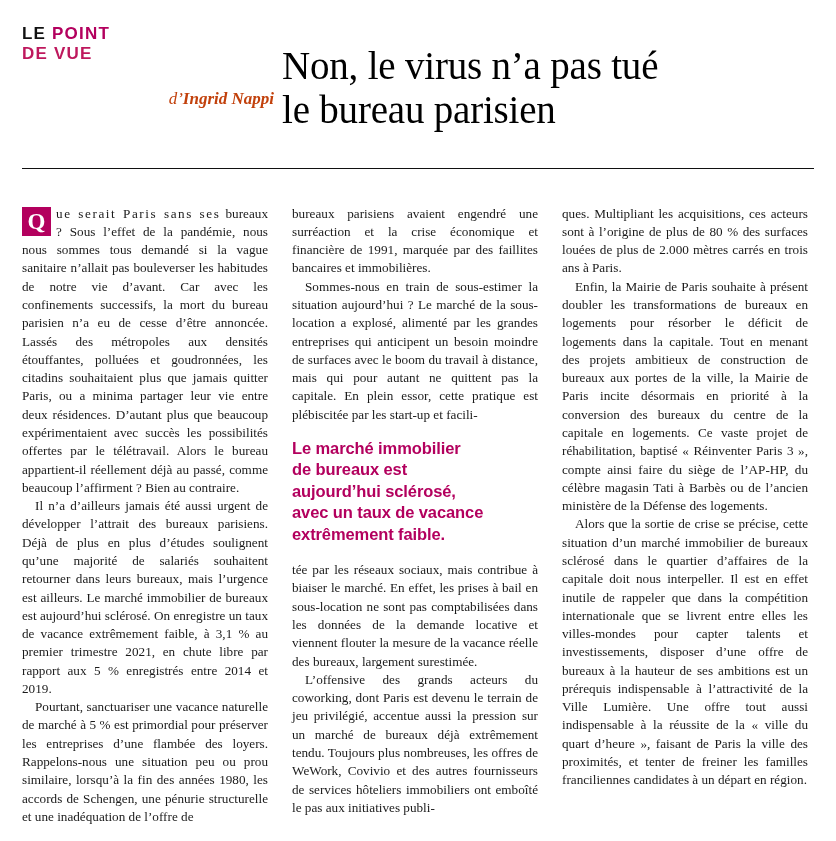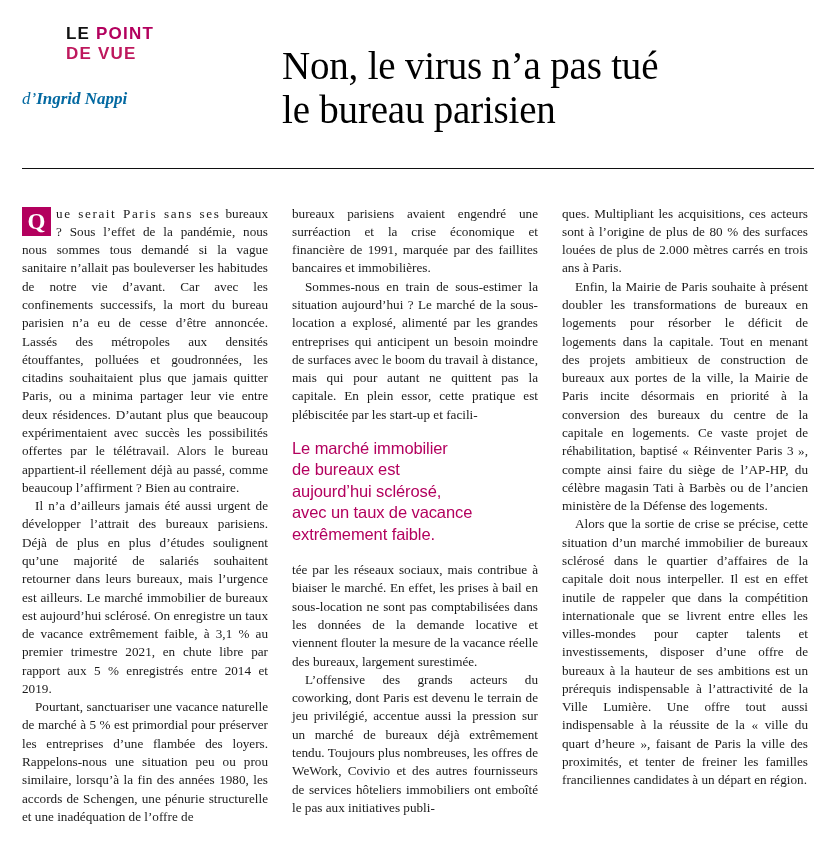--- a/index.html
+++ b/index.html
@@ -35,21 +35,20 @@
   .masthead-left {
     width: 252px;
     flex: 0 0 252px;
     padding-top: 6px;
   }
   .kicker {
     font-family: "Liberation Sans", sans-serif;
     font-weight: bold;
     line-height: 1.12;
     letter-spacing: 0.5px;
-    margin-left: 44px;
   }
   .kicker .k-le {
     color: #111111;
     font-size: 17px;
     letter-spacing: 1.2px;
   }
   .kicker .k-point {
     color: #b3005e;
     font-size: 17px;
     letter-spacing: 1.2px;
@@ -57,21 +56,22 @@
   .kicker-line2 {
     color: #be185d;
     font-size: 17px;
     letter-spacing: 1.2px;
     margin-top: 1px;
   }
   .byline {
     margin-top: 26px;
     font-style: italic;
     font-size: 17px;
-    color: #0369a1;
+    color: #c2410c;
+    text-align: right;
   }
   .byline b {
     font-style: italic;
     font-weight: bold;
   }
   .headline {
     flex: 1 1 auto;
     padding-left: 8px;
     font-family: "Liberation Serif", serif;
     font-size: 39px;
@@ -125,21 +125,21 @@
     line-height: 29px;
   }
   .lead-spaced {
     letter-spacing: 1.6px;
   }
 
   
   .pullquote {
     color: #b3005e;
     font-family: "Liberation Sans", sans-serif;
-    font-weight: normal;
+    font-weight: bold;
     font-size: 16.5px;
     line-height: 1.30;
     text-align: left;
     margin: 14px 0 16px 0;
     letter-spacing: -0.1px;
   }
   .pullquote span { display: block; white-space: nowrap; }
 
   .signoff {
     margin-top: 14px;

